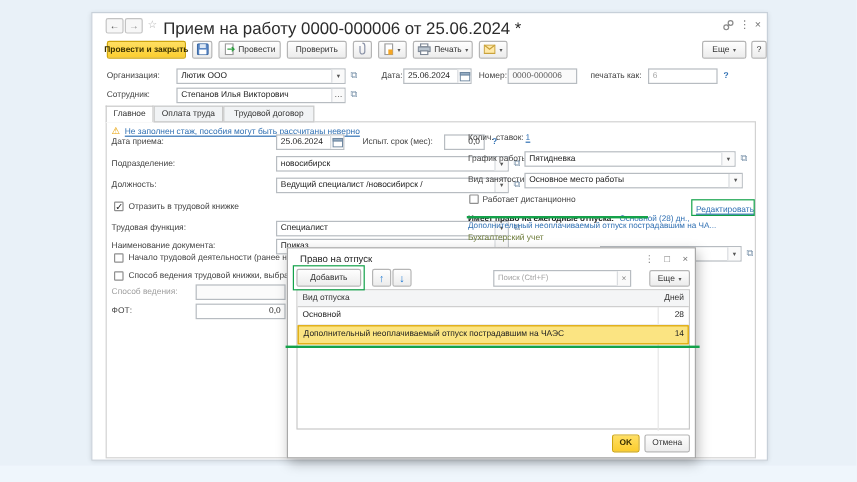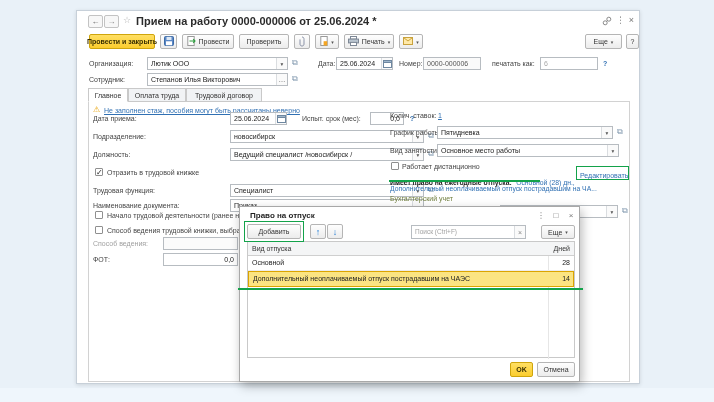--- a/index.html
+++ b/index.html
@@ -22,21 +22,21 @@
   .ghost{border:none;background:none;color:#777;font-size:9px;line-height:12px;text-align:center}
   .lnk{font-size:7px;color:#3070b3;text-decoration:underline;white-space:nowrap;line-height:13px;cursor:pointer}
   .tab{border:1px solid #c9c9c9;background:#f1f3f5;font-size:7px;color:#333;display:flex;align-items:center;justify-content:center;height:14px;z-index:2}
   .tab.act{background:#fff;border-bottom-color:#fff;z-index:4}
   .panel{border:1px solid #d2d2d2;background:#fff;z-index:1}
   .cb{width:8px;height:8px;border:1px solid #8f8f8f;background:#fff;font-size:8px;line-height:7px;color:#222;text-align:center;border-radius:1px}
   .ann{border:1.5px solid #13a24a;pointer-events:none;z-index:30}
   .annline{background:#13a24a;pointer-events:none;z-index:30}
   .ghd{font-size:7px;color:#6f7d3c;white-space:nowrap}
   .modal{background:#fff;border:1px solid #a8a8a8;box-shadow:2px 4px 10px rgba(0,0,0,0.28);z-index:10}
-  .mtitle{font-size:8px;font-weight:bold;color:#1f1f1f;white-space:nowrap}
+  .mtitle{font-size:8px;font-weight:normal;color:#1f1f1f;white-space:nowrap}
   .mtico{font-size:8px;color:#777;text-align:center;line-height:12px}
   .tblframe{border:1px solid #c9c9c9;background:#fff}
   .th{background:#f4f5f6;border-bottom:1px solid #cfcfcf;font-size:7px;color:#333;line-height:13px}
   .trow{font-size:7px;color:#222;line-height:14px;border-bottom:1px solid #ececec;white-space:nowrap;overflow:hidden}
   .trow.sel{background:#fbe482;border:1px solid #dba400;line-height:13px}
   .days{text-align:right;padding-right:4px}
   .svgbtn svg{display:block}
 </style>
 </head>
 <body>
@@ -45,21 +45,21 @@
 
 <div class="a" style="left:76px;top:10px;width:564px;height:374px;background:#fff;border:1px solid #c7d0d9;box-shadow:0 1px 4px rgba(0,0,0,0.12)"></div>
 
 <div class="a btn ghost" style="left:88px;top:15px;width:15px;height:13px;border:1px solid #c3c3c3;background:#f7f7f7;font-size:8px;color:#555">
     <span>←</span>
   </div>
 <div class="a btn ghost" style="left:104px;top:15px;width:15px;height:13px;border:1px solid #c3c3c3;background:#f7f7f7;font-size:8px;color:#8a8a8a">
     <span>→</span>
   </div>
 <span class="a" style="left:123px;top:15px;font-size:9px;color:#b3b3b3">☆</span>
-<span class="a" style="left:136px;top:15px;font-size:11px;font-weight:bold;color:#2b2b2b;white-space:nowrap">Прием на работу 0000-000006 от 25.06.2024 *</span>
+<span class="a" style="left:136px;top:15px;font-size:14px;font-weight:normal;color:#2b2b2b;white-space:nowrap">Прием на работу 0000-000006 от 25.06.2024 *</span>
 <span class="a svgbtn" style="left:602px;top:16px">
   <svg width="10" height="10" viewBox="0 0 10 10">
       <circle cx="3.2" cy="6.8" r="2" fill="none" stroke="#8a8a8a" stroke-width="1"></circle>
       <circle cx="6.8" cy="3.2" r="2" fill="none" stroke="#8a8a8a" stroke-width="1"></circle>
       <path d="M4.2 5.8 L5.8 4.2" stroke="#8a8a8a" stroke-width="1"></path>
     </svg>
 </span>
 <span class="a ghost" style="left:616px;top:14px;width:8px">⋮</span>
 <span class="a ghost" style="left:627px;top:14px;width:9px">×</span>
 

